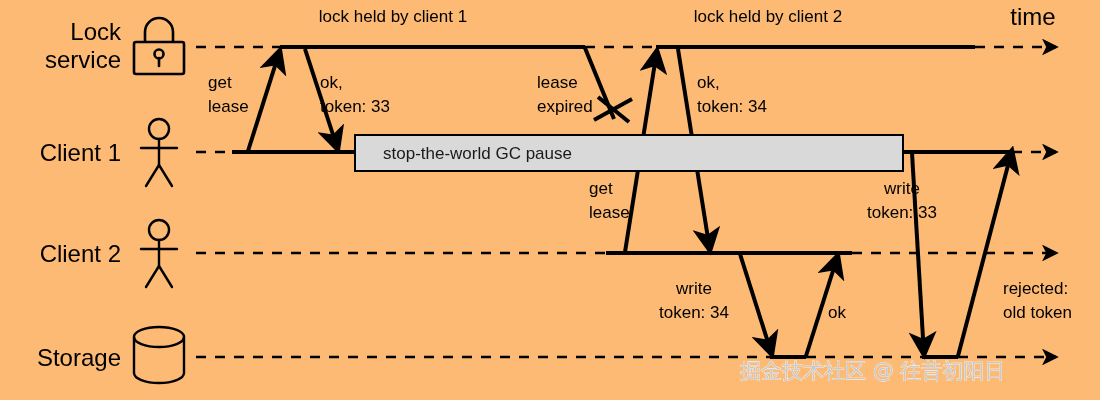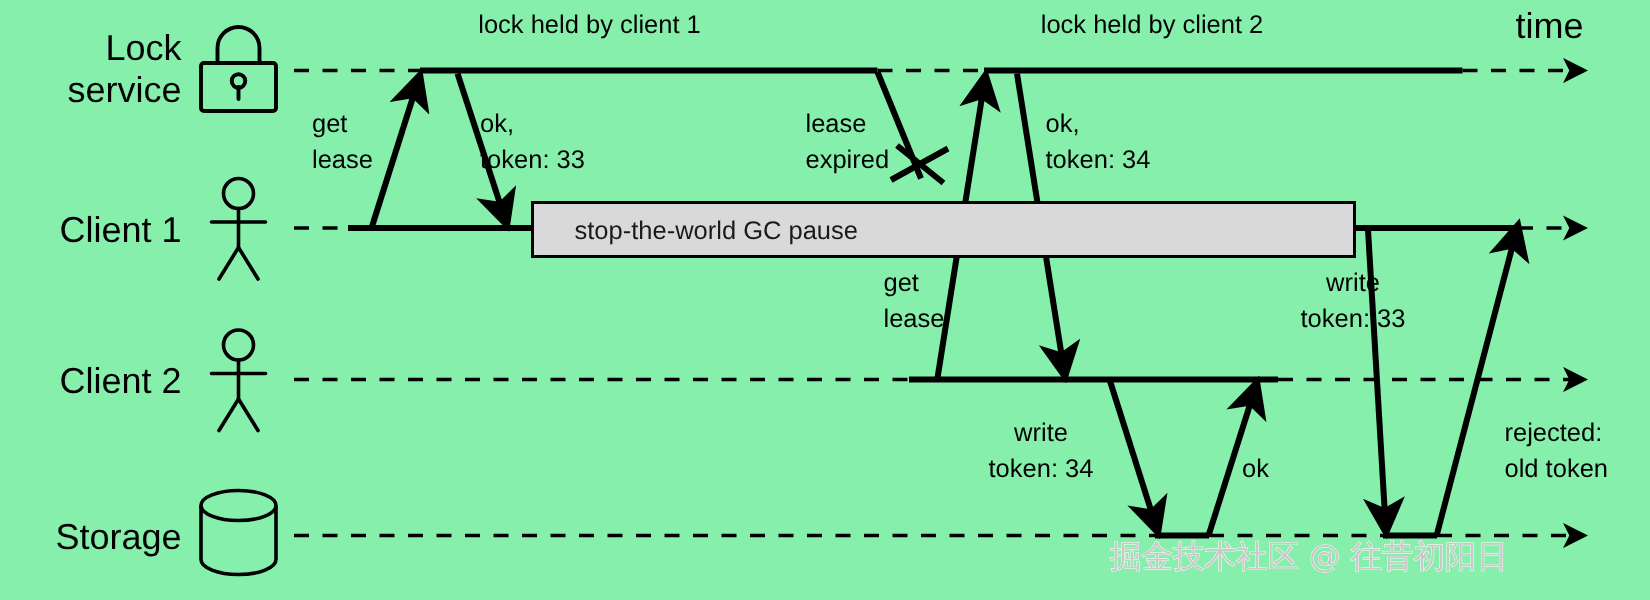--- a/index.html
+++ b/index.html
@@ -1,18 +1,18 @@
 <!DOCTYPE html>
 <html><head>
 <meta charset="utf-8">
 <style>
   html,body{margin:0;padding:0;background:#ffffff;}
   body{width:1100px;height:400px;overflow:hidden;
        font-family:"Liberation Sans","DejaVu Sans",sans-serif;}
-  #stage{position:relative;width:1100px;height:400px;background:#86efac;}
+  #stage{position:relative;width:1100px;height:400px;background:#fdba74;}
   svg{display:block;}
   .lbl{font-family:"Liberation Sans","DejaVu Sans",sans-serif;fill:#000;}
   .actor-label{font-size:24px;text-anchor:end;}
   .phase-label{font-size:17px;text-anchor:middle;}
   .msg-label{font-size:17px;}
   .time-label{font-size:24px;text-anchor:middle;}
   .gc-label{font-size:17px;text-anchor:start;fill:#1a1a1a;}
   .wm{font-family:"DejaVu Sans","Liberation Sans",sans-serif;font-size:21px;
       fill:#c9c9c9;stroke:#ffffff;stroke-width:0.6px;paint-order:stroke fill;}
 </style>

